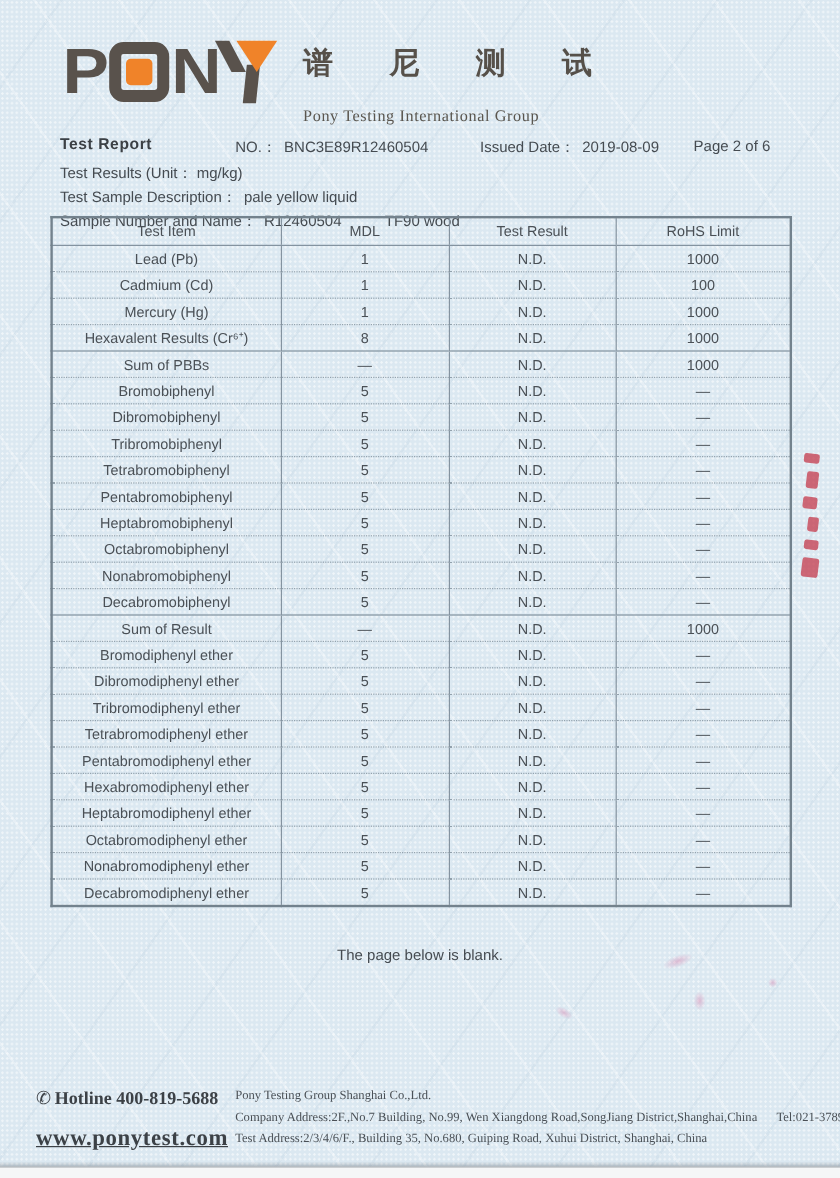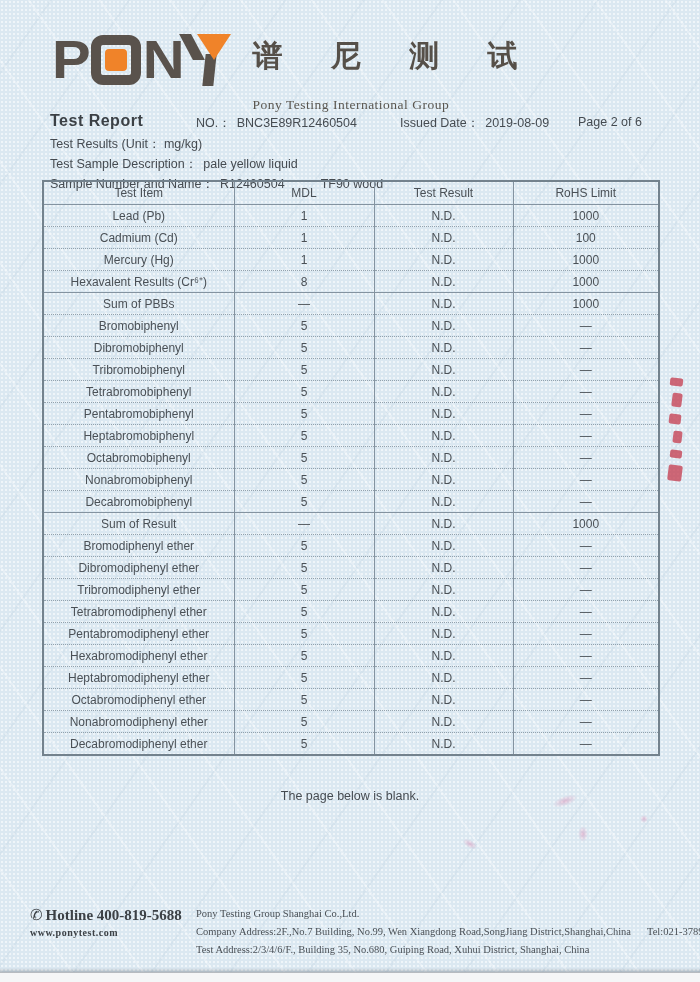--- a/index.html
+++ b/index.html
@@ -33,25 +33,25 @@
   }
   .logo-o{display:inline-block;width:30px;height:30px;border:10px solid #59524c;border-radius:12px;
     position:relative;margin:0 2px;}
   .logo-o-square{position:absolute;inset:4px;background:#f08329;border-radius:4px;}
   .logo-y{position:relative;display:inline-block;width:46px;height:52px;margin-left:2px;}
   .logo-y-stem{position:absolute;left:19px;top:20px;width:11px;height:32px;background:#59524c;transform:skewX(-6deg);}
   .logo-y-left{position:absolute;left:1px;top:0;width:12px;height:26px;background:#59524c;transform:skewX(28deg);}
   .logo-tri{position:absolute;right:0;top:0;width:0;height:0;
     border-left:17px solid transparent;border-right:17px solid transparent;border-top:26px solid #f08329;}
   .logo-cn{margin-left:22px;padding-top:4px;}
-  .logo-cn-text{font-size:30px;font-weight:bold;color:#565049;letter-spacing:20px;white-space:nowrap;text-align:right;}
+  .logo-cn-text{font-size:25px;font-weight:bold;color:#565049;letter-spacing:20px;white-space:nowrap;text-align:right;}
   .logo-sub{font-family:"Liberation Serif",serif;font-size:13.5px;color:#5a564f;margin-top:20px;letter-spacing:.5px;}
   
   .hline{position:absolute;font-size:12.5px;color:#454b51;white-space:nowrap;}
-  .report-title{left:50px;top:112px;font-size:16px;font-weight:bold;color:#3b4045;letter-spacing:.5px;}
+  .report-title{left:50px;top:112px;font-size:13px;font-weight:bold;color:#3b4045;letter-spacing:.5px;}
   .no-line{left:196px;top:115px;}
   .issued-line{left:400px;top:115px;}
   .page-line{left:578px;top:115px;}
   .results-line{left:50px;top:136px;}
   .desc-line{left:50px;top:156px;}
   .sample-line{left:50px;top:176px;}
   .val-gap{margin-left:6px;}
   .val-gap2{margin-left:36px;}
   
   table.results{
@@ -67,21 +67,21 @@
   table.results th{height:22px;border-bottom:1px solid #8493a0;}
   table.results th:first-child, table.results td:first-child{border-left:none;}
   table.results tbody tr + tr td{border-top:1px dotted #93a2ad;}
   table.results tbody tr.solid-top td{border-top:1px solid #8493a0;}
   
   .blank-note{position:absolute;left:0;top:789px;width:700px;text-align:center;
     font-size:12.5px;color:#454b51;}
   .footer-left{position:absolute;left:30px;top:906px;font-family:"Liberation Serif",serif;
     color:#3c4146;font-weight:bold;}
   .footer-hotline{font-size:15px;white-space:nowrap;}
-  .footer-site{font-size:10px;margin-top:3px;letter-spacing:.5px;}
+  .footer-site{font-size:19px;margin-top:13px;letter-spacing:.5px;text-decoration:underline;}
   .phone-ic{font-weight:normal;margin-right:3px;}
   .footer-right{position:absolute;left:196px;top:905px;font-family:"Liberation Serif",serif;
     font-size:10.5px;color:#4a5056;line-height:18px;white-space:nowrap;}
   
   .stamp-frag{position:absolute;left:667px;top:378px;width:16px;display:flex;
     flex-direction:column;gap:7px;opacity:.75;filter:blur(.4px);}
   .stamp-frag i{display:block;height:8px;background:#c53a4c;border-radius:2px;transform:rotate(7deg);}
   .stamp-frag i:nth-child(1){width:13px;margin-left:3px;}
   .stamp-frag i:nth-child(2){width:10px;height:14px;margin-left:5px;}
   .stamp-frag i:nth-child(3){width:12px;margin-left:2px;height:10px;}

